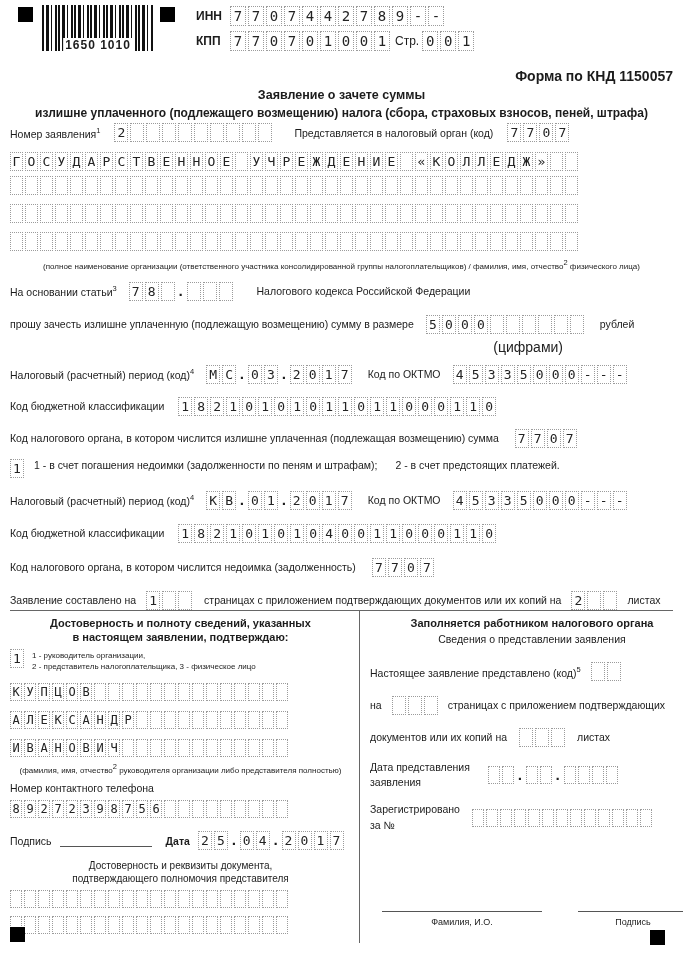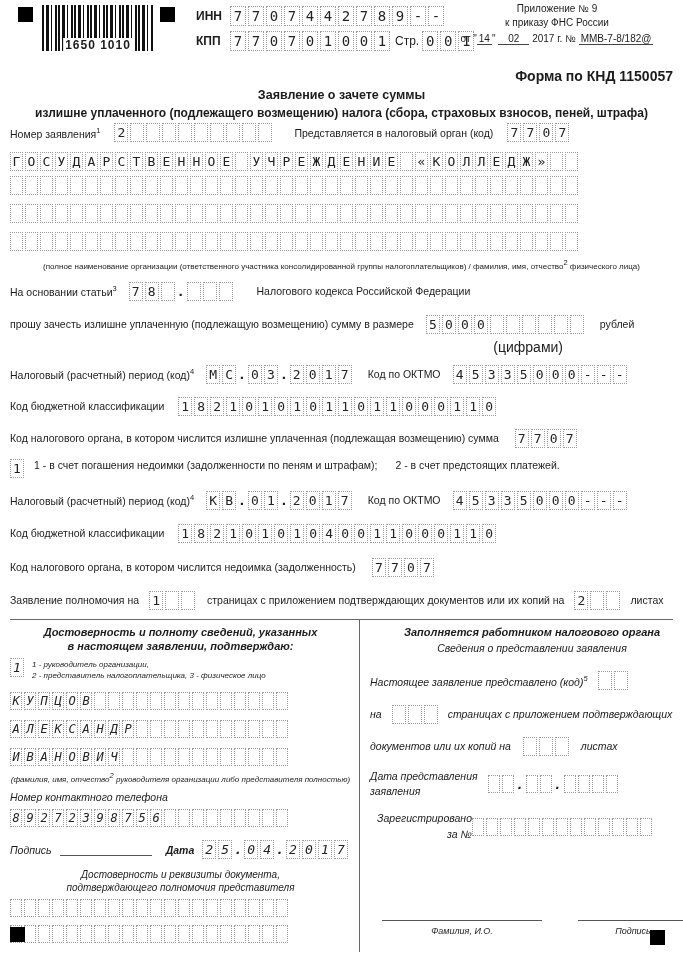--- a/index.html
+++ b/index.html
@@ -45,21 +45,21 @@
   .knd { text-align:right; font-weight:bold; font-size:14px; margin-top:8px; }
   .title1 { text-align:center; font-weight:bold; font-size:12.5px; margin-top:4px; }
   .title2 { text-align:center; font-weight:bold; font-size:12px; margin-top:4px; }
 
   .row { display:flex; align-items:center; font-size:10.5px; }
   sup { font-size:7.5px; vertical-align:super; }
   .namerow { margin-top:5px; }
   .caption { font-size:8px; text-align:center; margin-top:3px; color:#222; }
   .small-cap { font-size:14px; }
 
-  .bottom { display:flex; border-top:1px solid #666; margin-top:9px; height:333px;font-style:italic; }
+  .bottom { display:flex; border-top:1px solid #666; height:333px; }
   .col-left { flex:0 0 350px; border-right:1px solid #666; padding:5px 8px 0 0; }
   .col-right { flex:1; padding:5px 0 0 10px; display:flex; flex-direction:column; }
   .bheading { text-align:center; font-weight:bold; font-size:11px; line-height:1.3; }
   .bsub { text-align:center; font-size:10.5px; margin-top:3px; }
   .legendrow { display:flex; align-items:flex-start; margin-top:5px; }
   .legend { font-size:8px; line-height:1.4; margin-left:8px; padding-top:1px; }
   .sigrow { display:flex; align-items:center; margin-top:13px; font-size:10.5px; }
   .sigline { width:92px; border-bottom:1px solid #555; height:12px; margin:0 14px 0 8px; }
   .doccap { text-align:center; font-size:10px; line-height:1.3; margin-top:9px; }
   .offrow { display:flex; align-items:flex-start; margin-top:11px; font-size:10.5px; }
@@ -114,31 +114,20 @@
           </span>
         <span style="font-size:12px; margin:0 3px 0 5px;">Стр.</span>
         <span class="cf cf-big">
             <span class="cell">0</span>
             <span class="cell">0</span>
             <span class="cell">1</span>
           </span>
       </div>
     </div>
 
-    <div class="appendix">
-      <div>Приложение № 9</div>
-      <div>к приказу ФНС России</div>
-      <div class="orderline">
-        <span>от "</span><span class="u2">14</span><span>"</span>
-        <span class="u">02</span>
-        <span>2017 г.</span>
-        <span>№</span>
-        <span class="u2">ММВ-7-8/182@</span>
-      </div>
-    </div>
   </div>
 
   <div class="knd">Форма по КНД 1150057</div>
   <div class="title1">Заявление о зачете суммы</div>
   <div class="title2">излишне уплаченного (подлежащего возмещению) налога (сбора, страховых взносов, пеней, штрафа)</div>
 
   <div class="row" style="margin-top:3px;">
     <span><span>Номер заявления</span><sup>1</sup></span>
     <span style="flex:0 0 14px;"></span>
     <span class="cf cf-std">
@@ -520,21 +509,21 @@
     <span style="flex:0 0 16px;"></span>
     <span class="cf cf-std">
         <span class="cell">7</span>
         <span class="cell">7</span>
         <span class="cell">0</span>
         <span class="cell">7</span>
       </span>
   </div>
 
   <div class="row" style="margin-top:14px;">
-    <span>Заявление полномочия на</span>
+    <span>Заявление составлено на</span>
     <span style="flex:0 0 10px;"></span>
     <span class="cf cf-std">
         <span class="cell">1</span>
         <span class="cell"></span>
         <span class="cell"></span>
       </span>
     <span style="flex:0 0 12px;"></span>
     <span>страницах с приложением подтверждающих документов или их копий на</span>
     <span style="flex:0 0 10px;"></span>
     <span class="cf cf-std">
@@ -780,21 +769,21 @@
         <span class="dotsep">.</span>
         <span class="cf cf-sm">
             <span class="cell"></span>
             <span class="cell"></span>
             <span class="cell"></span>
             <span class="cell"></span>
           </span>
       </div>
 
       <div class="rrow2" style="margin-top:12px;">
-        <div class="rlabel2" style="flex:0 0 102px;text-align:right;">
+        <div class="rlabel2" style="flex:0 0 102px;">
           <div>Зарегистрировано</div>
           <div>за №</div>
         </div>
         <span class="cf cf-sm">
             <span class="cell"></span>
             <span class="cell"></span>
             <span class="cell"></span>
             <span class="cell"></span>
             <span class="cell"></span>
             <span class="cell"></span>

